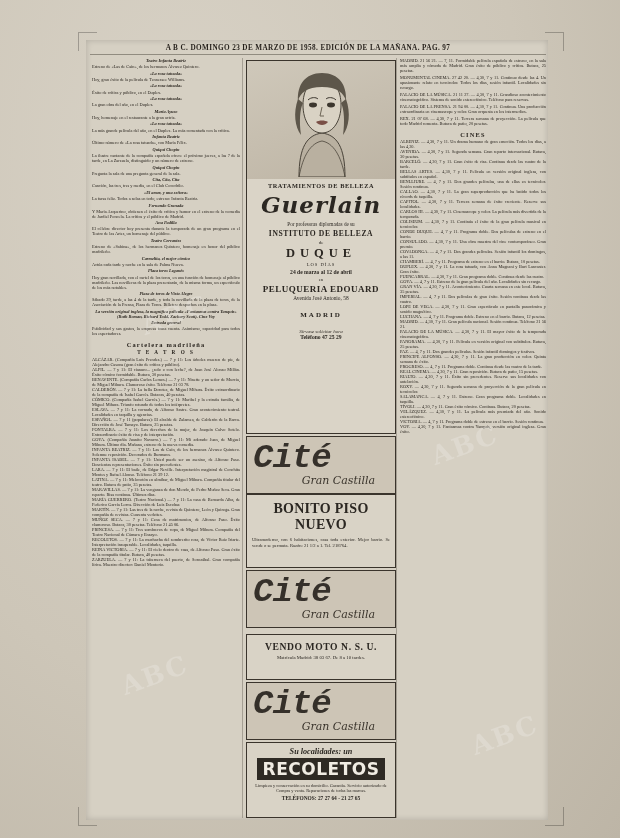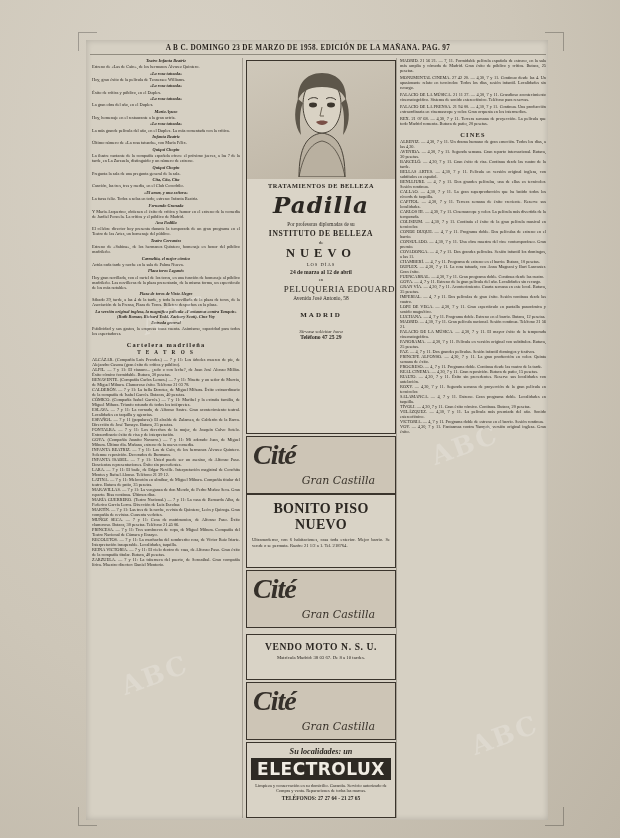--- a/index.html
+++ b/index.html
@@ -86,39 +86,39 @@
     font-style:italic;font-weight:bold;
     font-size:23px;letter-spacing:1px;margin:2px 0 3px;
   }
   .g-s{font-size:5.2px;margin:1.2px 0;}
   .g-inst{font-size:7.6px;font-weight:bold;letter-spacing:.6px;margin:2px 0;}
   .g-de{font-size:5px;}
   .g-paris{font-size:12.5px;font-weight:bold;letter-spacing:5px;margin:1px 0 1px;}
   .g-dias{font-size:4.6px;letter-spacing:1px;}
   .g-fechas{font-size:5.6px;font-weight:bold;margin:2px 0;}
   .g-en{font-size:4.8px;}
-  .g-pel{font-size:9px;font-weight:normal;letter-spacing:.5px;margin:2px 0 1px;text-align:right;}
+  .g-pel{font-size:9px;font-weight:bold;letter-spacing:.5px;margin:2px 0 1px;}
   .g-dir{font-size:5.4px;margin:1px 0;}
   .g-madrid{font-size:7px;font-weight:bold;letter-spacing:2px;margin:10px 0;}
   .g-hora{font-size:5px;font-style:italic;}
   .g-tel{font-size:5.6px;font-weight:bold;}
 
   .adcite{
     position:absolute;left:246px;width:148px;height:56px;
     background:#cdc5b6;border:1px solid #3a342c;
     overflow:hidden;
   }
   .cite2{top:436px;}
   .cite3{top:570px;}
   .cite4{top:682px;}
   .cite-word{
     position:absolute;left:6px;top:2px;
-    font-family:Liberation Serif, serif;
+    font-family:Liberation Mono, monospace;
     font-style:italic;font-weight:bold;
-    font-size:28px;letter-spacing:-1px;
+    font-size:34px;letter-spacing:-1px;
     color:#35302a;
   }
   .cite-sub{
     position:absolute;right:20px;bottom:6px;
     font-family:"DejaVu Serif", serif;
     font-style:italic;font-size:11px;color:#3a342c;
   }
   .ad-piso{
     position:absolute;left:246px;top:494px;width:148px;height:72px;
     background:#d9d3c6;border:1px solid #3a342c;text-align:center;
@@ -298,25 +298,25 @@
         <ellipse cx="42" cy="36" rx="4" ry="2.4" fill="#3c362e"></ellipse>
         <path d="M19 31 C22 28 27 28 29 30" stroke="#3c362e" stroke-width="1" fill="none"></path>
         <path d="M37 30 C39 28 44 28 47 31" stroke="#3c362e" stroke-width="1" fill="none"></path>
         <path d="M33 38 L31 47 L35 47" stroke="#6d6556" stroke-width="1" fill="none"></path>
         <path d="M27 53 C30 51 36 51 39 53 C36 57 30 57 27 53 Z" fill="#7a4f46"></path>
         <path d="M10 108 C14 86 22 74 33 72 C44 74 52 86 56 108" fill="none" stroke="#4a443a" stroke-width=".8"></path>
       </svg>
     </div>
     <div class="ad-g-txt">
       <div class="g-line1">TRATAMIENTOS DE BELLEZA</div>
-      <div class="g-script">Padilla</div>
+      <div class="g-script">Guerlain</div>
       <div class="g-s">Por profesoras diplomadas de su</div>
       <div class="g-inst">INSTITUTO DE BELLEZA</div>
       <div class="g-de">de</div>
-      <div class="g-paris">NUEVO</div>
+      <div class="g-paris">DUQUE</div>
       <div class="g-dias">LOS DÍAS</div>
       <div class="g-fechas">24 de marzo al 12 de abril</div>
       <div class="g-en">en</div>
       <div class="g-pel">PELUQUERIA EDOUARD</div>
       <div class="g-dir">Avenida José Antonio, 58</div>
       <div class="g-madrid">MADRID</div>
       <div class="g-hora">Sírvase solicitar hora</div>
       <div class="g-tel">Teléfono 47 25 29</div>
     </div>
   </div>
@@ -341,21 +341,21 @@
     <div class="moto-b">Matrícula Madrid: 38 03 67. De 8 a 10 tardes.</div>
   </div>
 
   <div class="adcite cite4">
     <span class="cite-word">Cité</span>
     <span class="cite-sub">Gran Castilla</span>
   </div>
 
   <div class="ad-elec">
     <div class="elec-t">Su localidades: un</div>
-    <div class="elec-logo">ELECTROLUX</div>
+    <div class="elec-logo">RECOLETOS</div>
     <div class="elec-b">Limpieza y conservación en su domicilio. Garantía. Servicio autorizado de Compra y venta. Reparaciones de todas las marcas.</div>
     <div class="elec-tel">TELÉFONOS: 27 27 64 - 21 27 65</div>
   </div>
 
   <div class="col colC">
     <div id="right-blocks">
         <p style="margin-bottom: 2px;">MADRID. 21 56 21. — 7, 11. Formidable película española de estreno, en la sala más amplia y cómoda de Madrid. Gran éxito de público y crítica. Butaca, 25 pesetas.</p>
         <p style="margin-bottom: 2px;">MONUMENTAL CINEMA. 27 42 20. — 4,30, 7 y 11. Continuo desde las 4. Un apasionante relato en tecnicolor. Todos los días, sesión infantil. Localidades sin recargo.</p>
         <p style="margin-bottom: 2px;">PALACIO DE LA MÚSICA. 21 11 27. — 4,30, 7 y 11. Grandioso acontecimiento cinematográfico. Sistema de sonido estereofónico. Teléfono para reservas.</p>
         <p style="margin-bottom: 2px;">PALACIO DE LA PRENSA. 21 94 00. — 4,30, 7 y 11. Continua. Una producción extraordinaria en cinemascope y color. Gran orquesta en los intermedios.</p>

